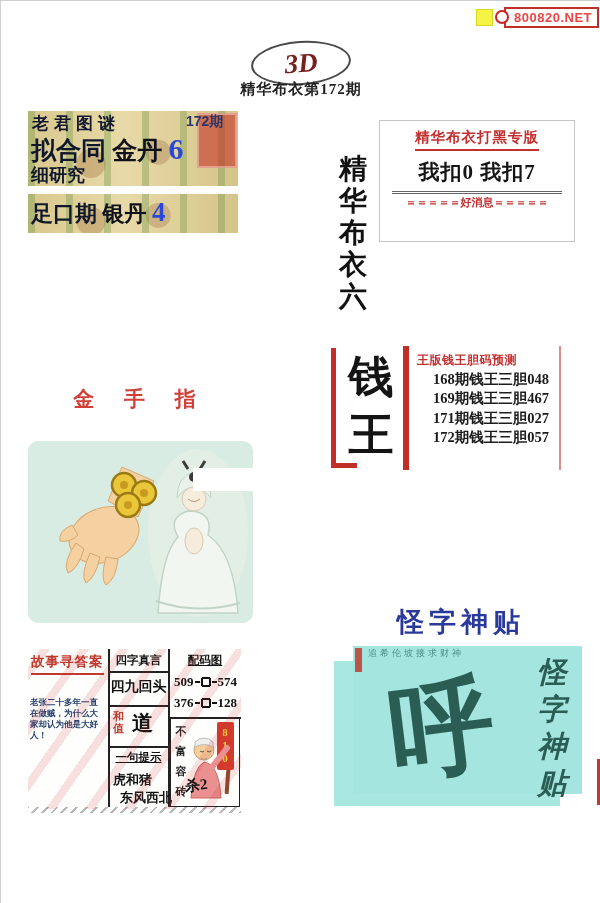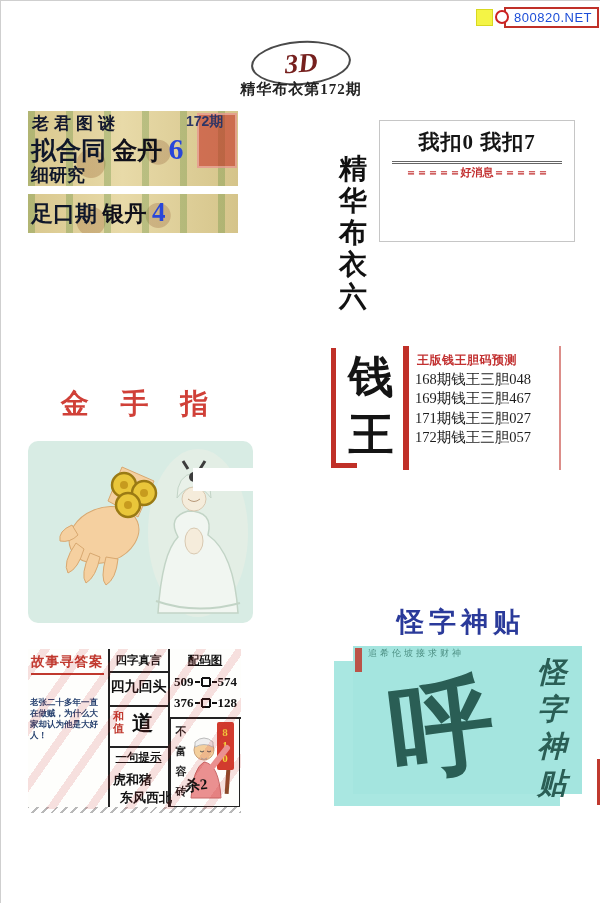--- a/index.html
+++ b/index.html
@@ -4,21 +4,21 @@
 <style>
   html,body{margin:0;padding:0;background:#e9e9e9;}
   #page{position:relative;width:600px;height:903px;background:#ffffff;border:1px solid #cfcfcf;
         margin:0 auto;overflow:hidden;font-family:"Liberation Sans",sans-serif;}
   .abs{position:absolute;}
 
   
   .badge{top:4px;right:2px;height:24px;display:flex;align-items:center;gap:2px;}
   .badge .ysq{width:15px;height:15px;background:#f4f445;border:1px solid #d8d820;}
   .badge .ring{width:10px;height:10px;border:2px solid #c22;border-radius:50%;margin-right:-7px;background:#fff;z-index:2;}
-  .badge .btxt{border:2px solid #c03028;color:#1d4ed8;font-weight:normal;font-size:13px;
+  .badge .btxt{border:2px solid #c03028;color:#ef4444;font-weight:bold;font-size:13px;
                padding:1px 5px 1px 8px;background:#fff;letter-spacing:.5px;}
 
   
   .logo{top:40px;left:50%;transform:translateX(-50%);width:96px;height:40px;border:2px solid #4a4a4a;
         border-radius:50%;display:flex;align-items:center;justify-content:center;transform-origin:center;}
   .logo .l3d{font-size:27px;font-weight:bold;font-style:italic;color:#76201e;font-family:"Liberation Serif",serif;}
   .issue-title{top:79px;left:0;width:100%;text-align:center;font-size:15px;font-weight:bold;color:#222;
                letter-spacing:1px;font-family:"Liberation Serif",serif;}
 
   
@@ -58,25 +58,25 @@
   .qw{top:345px;left:330px;width:230px;height:126px;}
   .qw-barL{left:0;top:2px;width:5px;height:119px;background:#c03028;}
   .qw-foot{left:0;top:117px;width:26px;height:5px;background:#c03028;}
   .qw-big{left:14px;top:2px;width:52px;text-align:center;}
   .qw-big span{display:block;font-size:45px;line-height:58px;font-weight:bold;color:#141414;
                font-family:"Liberation Serif",serif;}
   .qw-barM{left:72px;top:0;width:6px;height:124px;background:#c03028;}
   .qw-barR{right:0;top:0;width:2px;height:124px;background:rgba(192,48,40,.55);}
   .qw-title{left:86px;top:6px;font-size:12px;font-weight:bold;color:#c23030;letter-spacing:.5px;}
   .qw-list{left:84px;top:24px;width:142px;}
-  .qw-list div{font-size:14.5px;font-weight:normal;color:#1c1c1c;line-height:19.4px;
-               font-family:"Liberation Serif",serif;white-space:nowrap;}
-
-  
-  .gf-title{top:384px;left:27px;width:225px;text-align:center;font-size:28px;font-weight:bold;
+  .qw-list div{font-size:14.5px;font-weight:bold;color:#1c1c1c;line-height:19.4px;
+               font-family:"Liberation Serif",serif;white-space:nowrap;margin-left:18px;}
+
+  
+  .gf-title{top:384px;left:27px;width:225px;text-align:center;font-size:21px;font-weight:bold;
             color:#d04038;letter-spacing:12px;}
   .gf-img{top:440px;left:27px;width:225px;height:182px;border-radius:10px;background:#d8ece4;overflow:hidden;}
 
   
   .gz-title{top:603px;left:370px;width:180px;text-align:center;font-size:27px;font-weight:bold;
             color:#2a3a9a;letter-spacing:5px;}
   .gz{top:645px;left:333px;width:250px;height:162px;}
   .gz .r-back{left:0;top:15px;width:226px;height:145px;background:#a9e7e1;}
   .gz .r-front{left:19px;top:0;width:229px;height:148px;background:#a4e5df;}
   .gz .wm{left:34px;top:1px;font-size:9px;font-weight:normal;color:#3b7d70;letter-spacing:3px;opacity:.85;}
@@ -145,20 +145,21 @@
     <span class="cnum">6</span>
   </div>
   <div class="abs lj-row3 cblue">细研究</div>
   <div class="abs lj-row4">
     <span class="cblue">足口期</span>
     <span class="cink">银丹</span>
     <span class="cnum">4</span>
   </div>
 
   <div class="abs dahei">
+    <div><span class="dh-title">精华布衣打黑专版</span></div>
     <div class="dh-l1">我扣0 我扣7</div>
     <div class="dh-div"></div>
     <div class="dh-foot"><span>＝＝＝＝＝</span><span>好消息</span><span>＝＝＝＝＝</span></div>
   </div>
 
   <div class="abs vbanner">
     <span>精</span>
     <span>华</span>
     <span>布</span>
     <span>衣</span>

